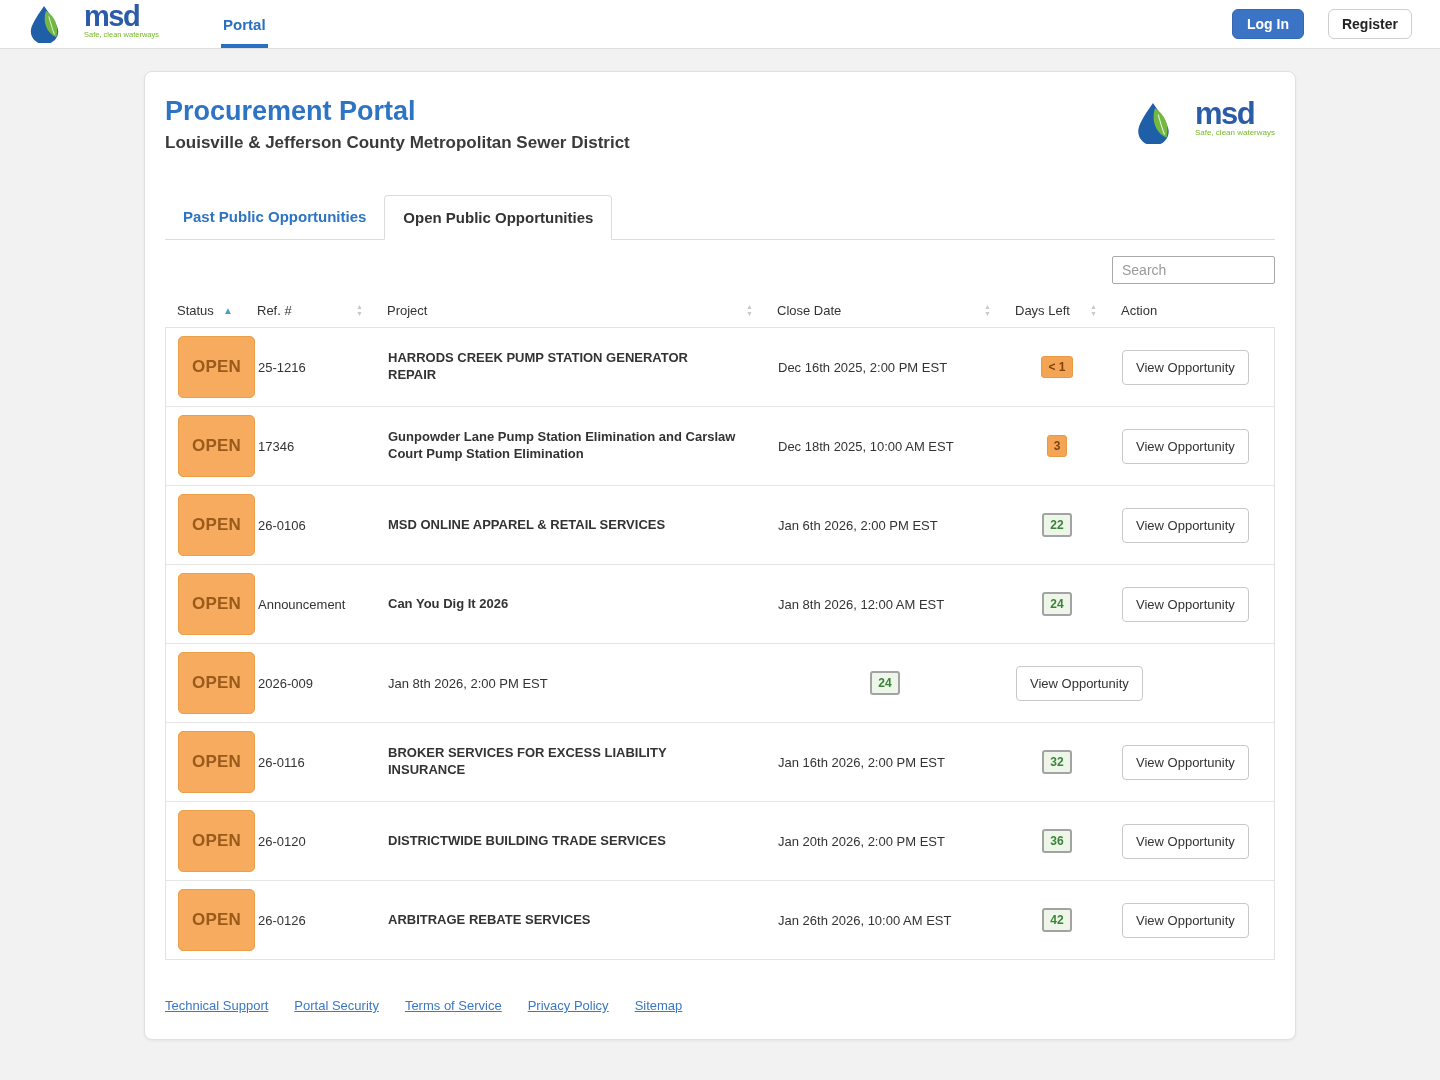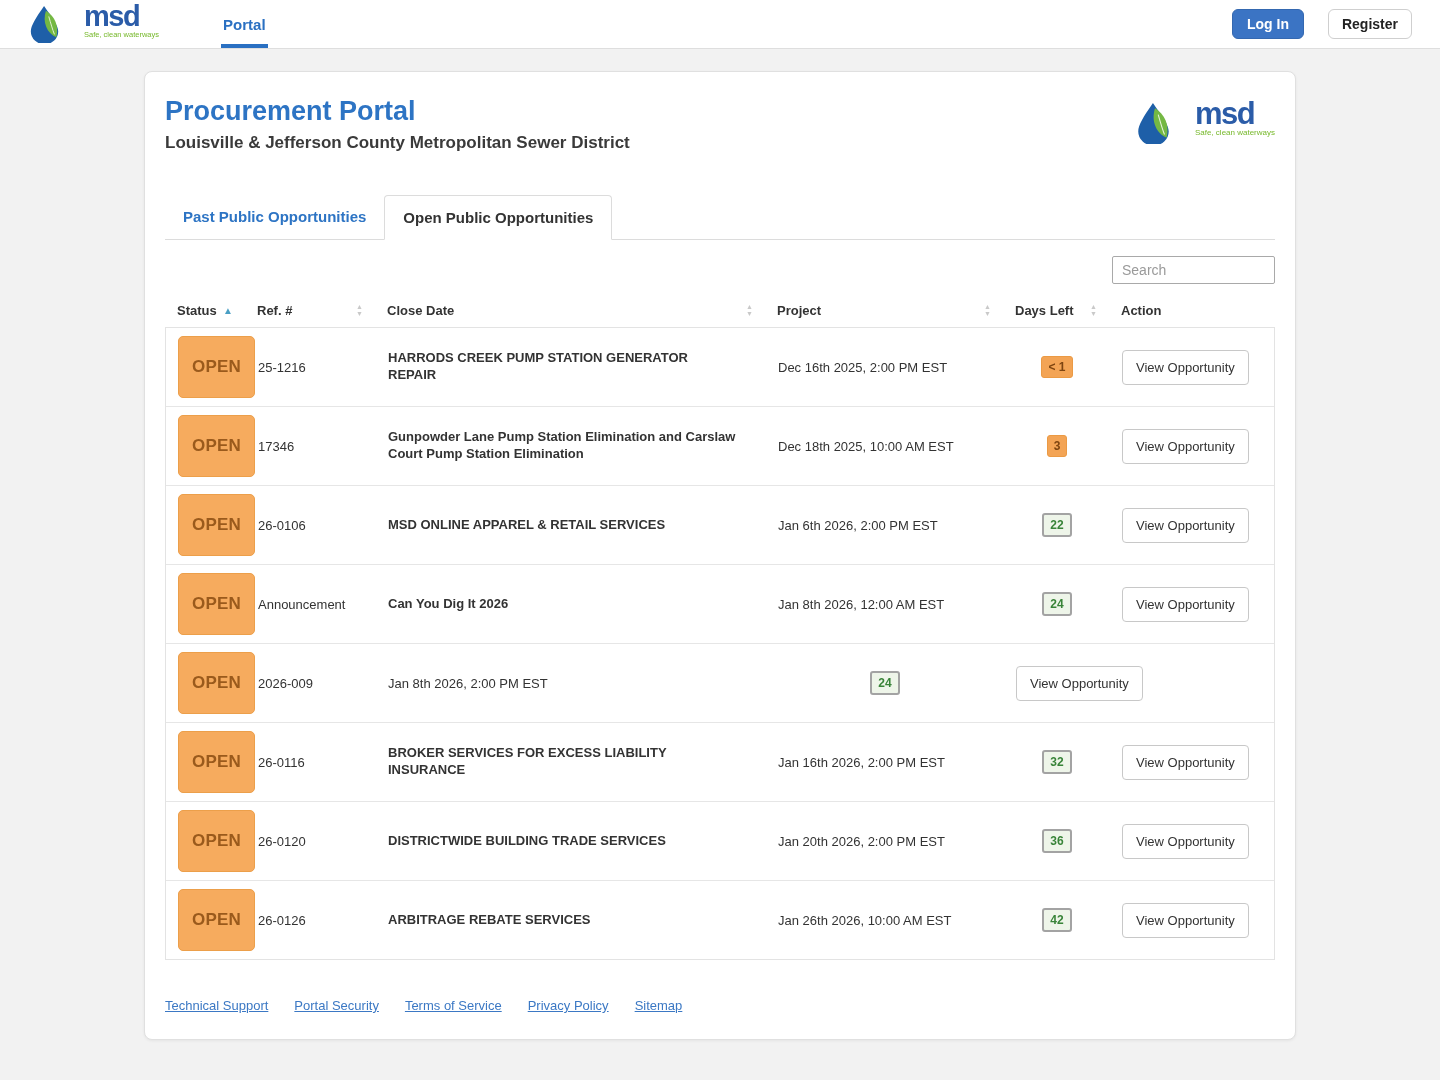--- a/index.html
+++ b/index.html
@@ -79,21 +79,21 @@
     padding:0 9px; font-size:14px; color:#333; font-family:Liberation Sans, sans-serif;
   }
   .search-input::placeholder { color:#9a9a9a; }
 
   
   .thead, .trow {
     display:grid;
     grid-template-columns:80px 130px 390px 238px 106px 1fr;
   }
   .th {
-    padding:9px 12px; font-size:13px; font-weight:700; color:#333;
+    padding:9px 12px; font-size:13px; font-weight:400; color:#333;
     display:flex; align-items:center; justify-content:space-between; gap:2px; cursor:pointer;
   }
   .sort-asc { color:#4a9fc4; font-size:10px; line-height:10px; }
   .sort-both { display:flex; flex-direction:column; color:#c9c9c9; font-size:7px; line-height:6.5px; }
 
   .tbody { border:1px solid #e3e3e3; }
   .trow { align-items:center; border-bottom:1px solid #e6e6e6; min-height:47px; background:#fff; }
   .trow:last-child { border-bottom:none; }
   .td { padding:8px 12px; font-size:13px; color:#333; }
   .td-project { font-weight:700; line-height:1.3; padding-right:30px; }
@@ -179,28 +179,28 @@
       <span class="sort-asc">▲</span>
     </div>
     <div class="th">
       <span>Ref. #</span>
       <span class="sort-both">
           <i>▲</i>
           <i>▼</i>
         </span>
     </div>
     <div class="th">
-      <span>Close Date</span>
+      <span>Project</span>
       <span class="sort-both">
           <i>▲</i>
           <i>▼</i>
         </span>
     </div>
     <div class="th">
-      <span>Project</span>
+      <span>Close Date</span>
       <span class="sort-both">
           <i>▲</i>
           <i>▼</i>
         </span>
     </div>
     <div class="th">
       <span>Days Left</span>
       <span class="sort-both">
           <i>▲</i>
           <i>▼</i>

